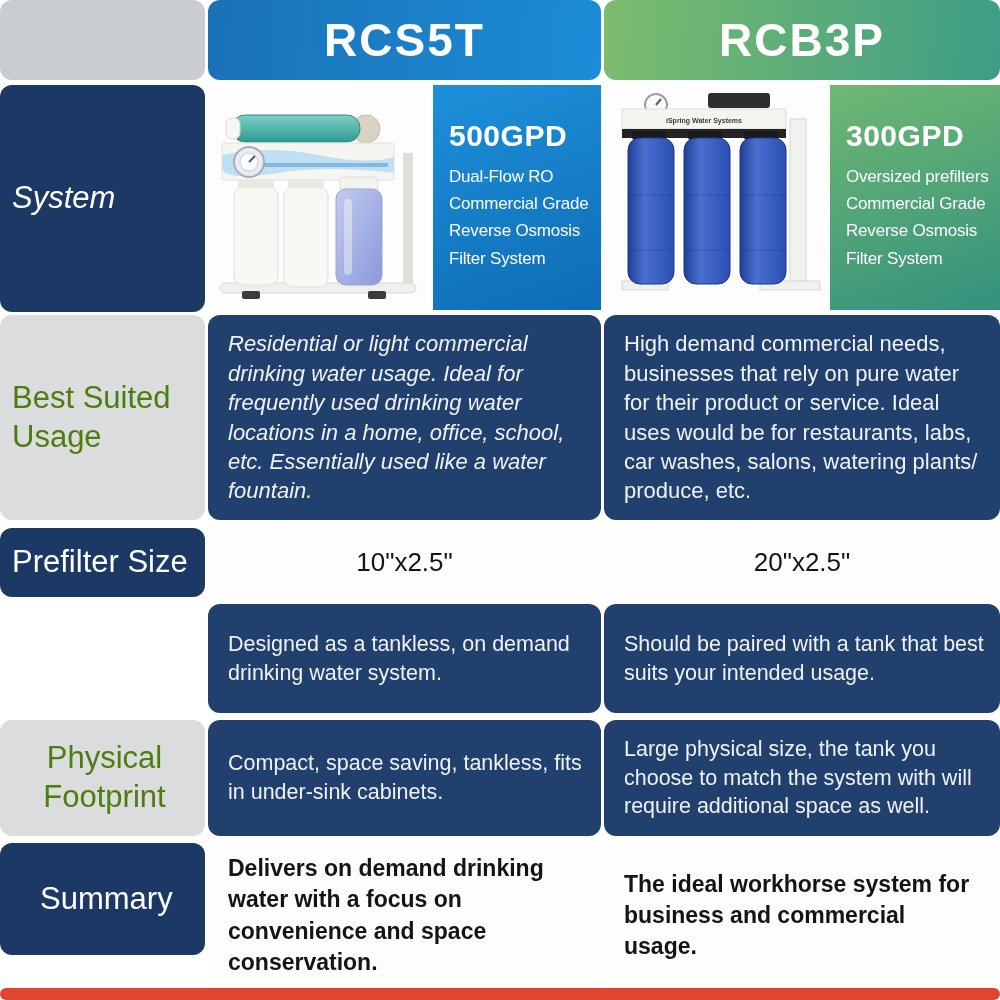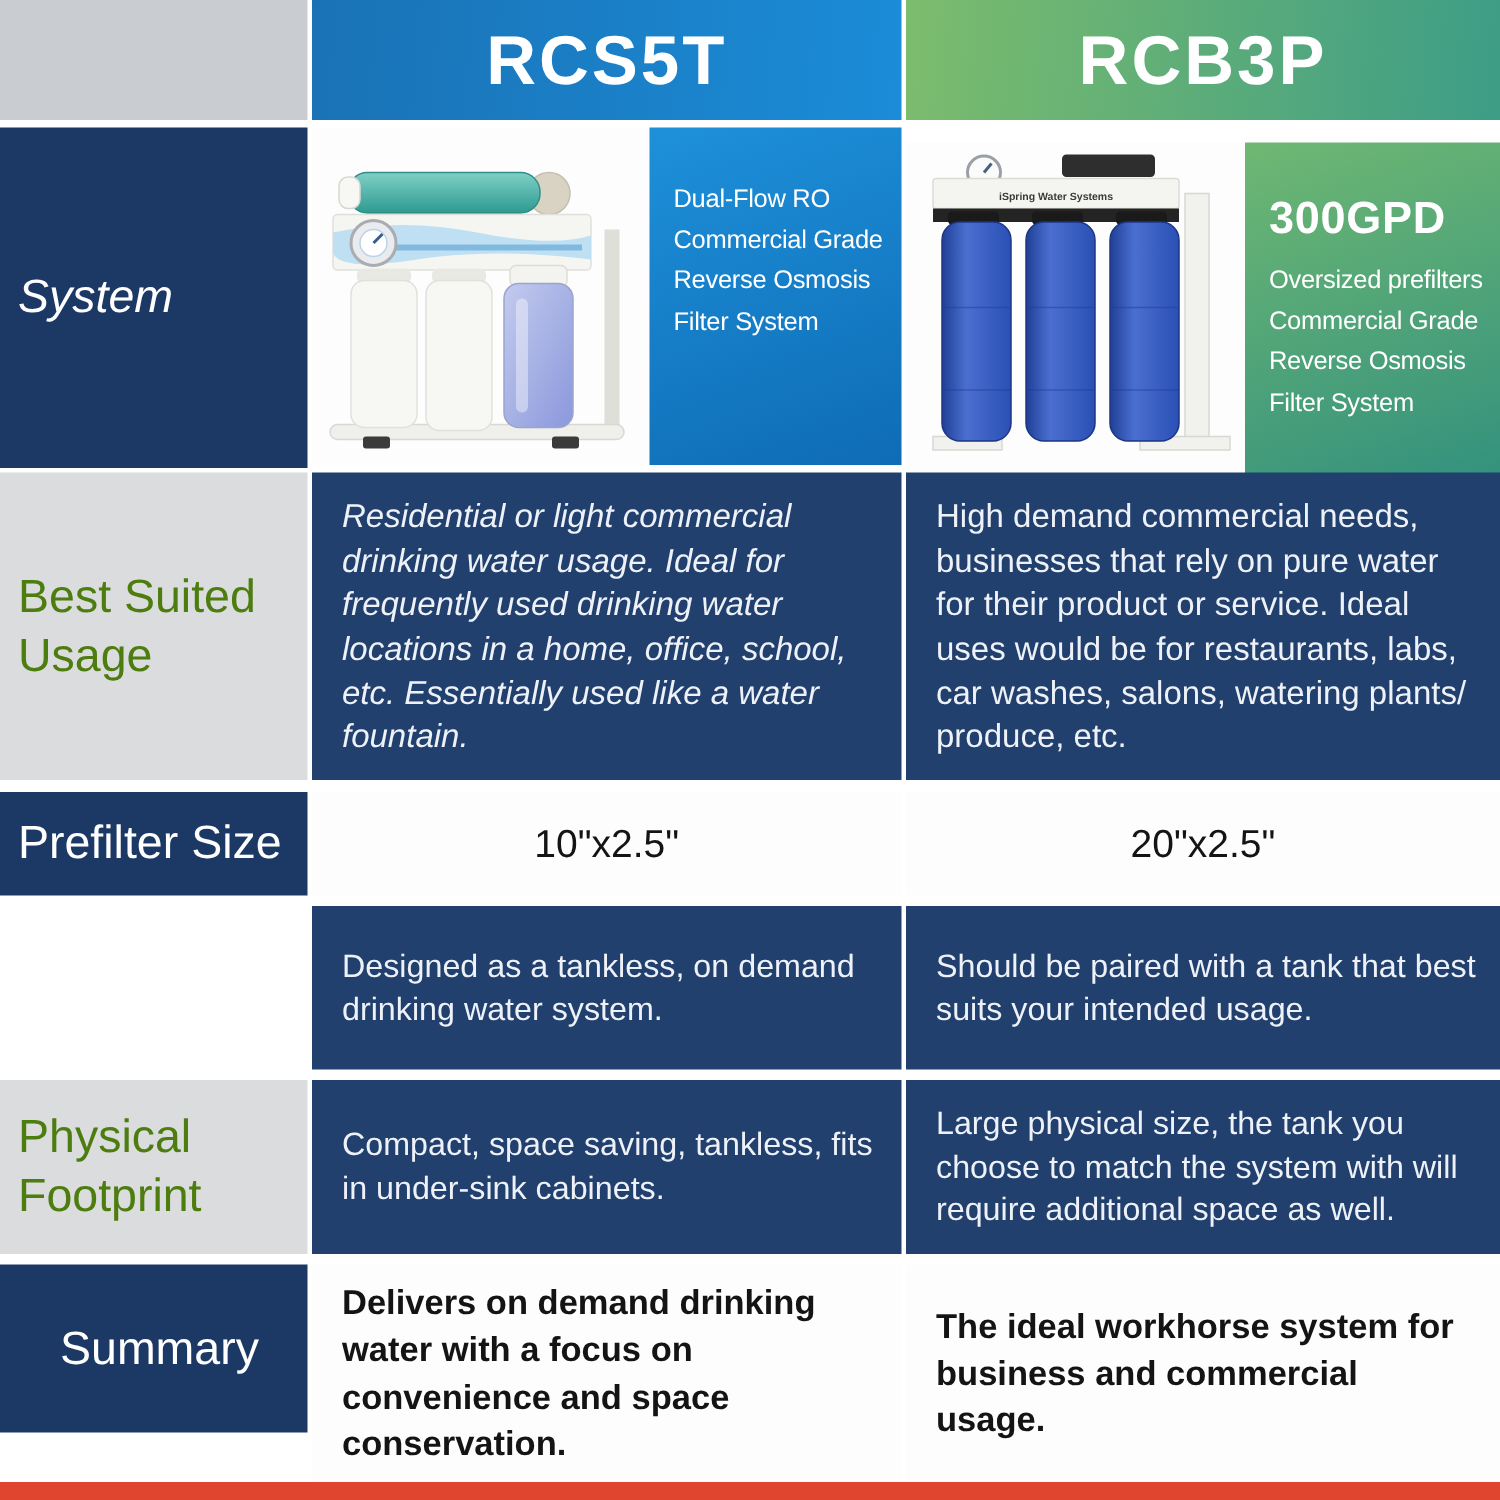--- a/index.html
+++ b/index.html
@@ -1,18 +1,18 @@
 <!DOCTYPE html>
 <html><head>
 <meta charset="utf-8">
 <style>
   * { margin:0; padding:0; box-sizing:border-box; }
   body { font-family:"Liberation Sans", sans-serif; background:#ffffff; }
   .page { position:relative; width:1000px; height:1000px; background:#ffffff; overflow:hidden; }
-  .cell { position:absolute; }
+  .cell { position:absolute;border-radius:12px; }
 
   
   .corner { left:0; top:0; width:205px; height:80px; background:#c9cdd1; }
   .hdr { top:0; height:80px; display:flex; align-items:center; justify-content:center; }
   .hdr-blue  { left:208px; width:393px; background:linear-gradient(95deg,#1a72b5,#1b8cd8); }
   .hdr-green { left:604px; width:396px; background:linear-gradient(95deg,#7cbc6d,#3d9d86); }
   .hdr-title { color:#ffffff; font-size:46px; font-weight:bold; letter-spacing:2px; }
 
   
   .lab { left:0; width:205px; display:flex; align-items:center; padding:0 8px 0 12px; font-size:31px; line-height:1.25; }
@@ -90,28 +90,29 @@
         <rect x="30" y="94" width="36" height="10" rx="4" fill="#e9e9e4"></rect>
         <rect x="26" y="102" width="44" height="98" rx="9" fill="#f7f7f4" stroke="#e1e1db"></rect>
         <rect x="80" y="94" width="36" height="10" rx="4" fill="#e9e9e4"></rect>
         <rect x="76" y="102" width="44" height="100" rx="9" fill="#f7f7f4" stroke="#e1e1db"></rect>
         <rect x="132" y="92" width="38" height="14" rx="4" fill="#f3f3ef" stroke="#dddcd6"></rect>
         <rect x="128" y="104" width="46" height="96" rx="10" fill="url(#clear)" stroke="#9aa4cf"></rect>
         <rect x="136" y="114" width="8" height="76" rx="4" fill="#ffffff" opacity="0.4"></rect>
       </svg>
     </div>
     <div class="callout callout-blue">
+      <div class="gpd">500GPD</div>
       <div class="callout-line">Dual-Flow RO</div>
       <div class="callout-line">Commercial Grade</div>
       <div class="callout-line">Reverse Osmosis</div>
       <div class="callout-line">Filter System</div>
     </div>
   </div>
 
-  <div class="cell c2 sys-cell" style="top:95px;height:225px;align-items:flex-end;">
+  <div class="cell c2 sys-cell" style="top:85px;height:225px;align-items:flex-end;">
     <div class="sys-img">
       <svg width="226" height="225" viewBox="0 0 226 225">
         <defs>
           <linearGradient id="blueh" x1="0" y1="0" x2="1" y2="0">
             <stop offset="0" stop-color="#203f96"></stop>
               <stop offset="0.35" stop-color="#4a6fd0"></stop>
               <stop offset="1" stop-color="#2b50b5"></stop>
           </linearGradient>
         </defs>
 
@@ -166,21 +167,21 @@
     <span>20"x2.5"</span>
   </div>
 
   <div class="cell c1 navy-cell" style="top:604px;height:109px;font-size:21.5px;">
     <span>Designed as a tankless, on demand drinking water system.</span>
   </div>
   <div class="cell c2 navy-cell" style="top:604px;height:109px;font-size:21.5px;">
     <span>Should be paired with a tank that best suits your intended usage.</span>
   </div>
 
-  <div class="cell lab lab-gray" style="top:720px;height:116px;">
+  <div class="cell lab lab-gray" style="top:720px;height:116px;text-align:center;">
     <span>Physical Footprint</span>
   </div>
   <div class="cell c1 navy-cell" style="top:720px;height:116px;font-size:21.5px;">
     <span>Compact, space saving, tankless, fits in under-sink cabinets.</span>
   </div>
   <div class="cell c2 navy-cell" style="top:720px;height:116px;font-size:21.5px;">
     <span>Large physical size, the tank you choose to match the system with will require additional space as well.</span>
   </div>
 
   <div class="cell lab lab-navy" style="top:843px;height:112px;padding-left:40px;">

